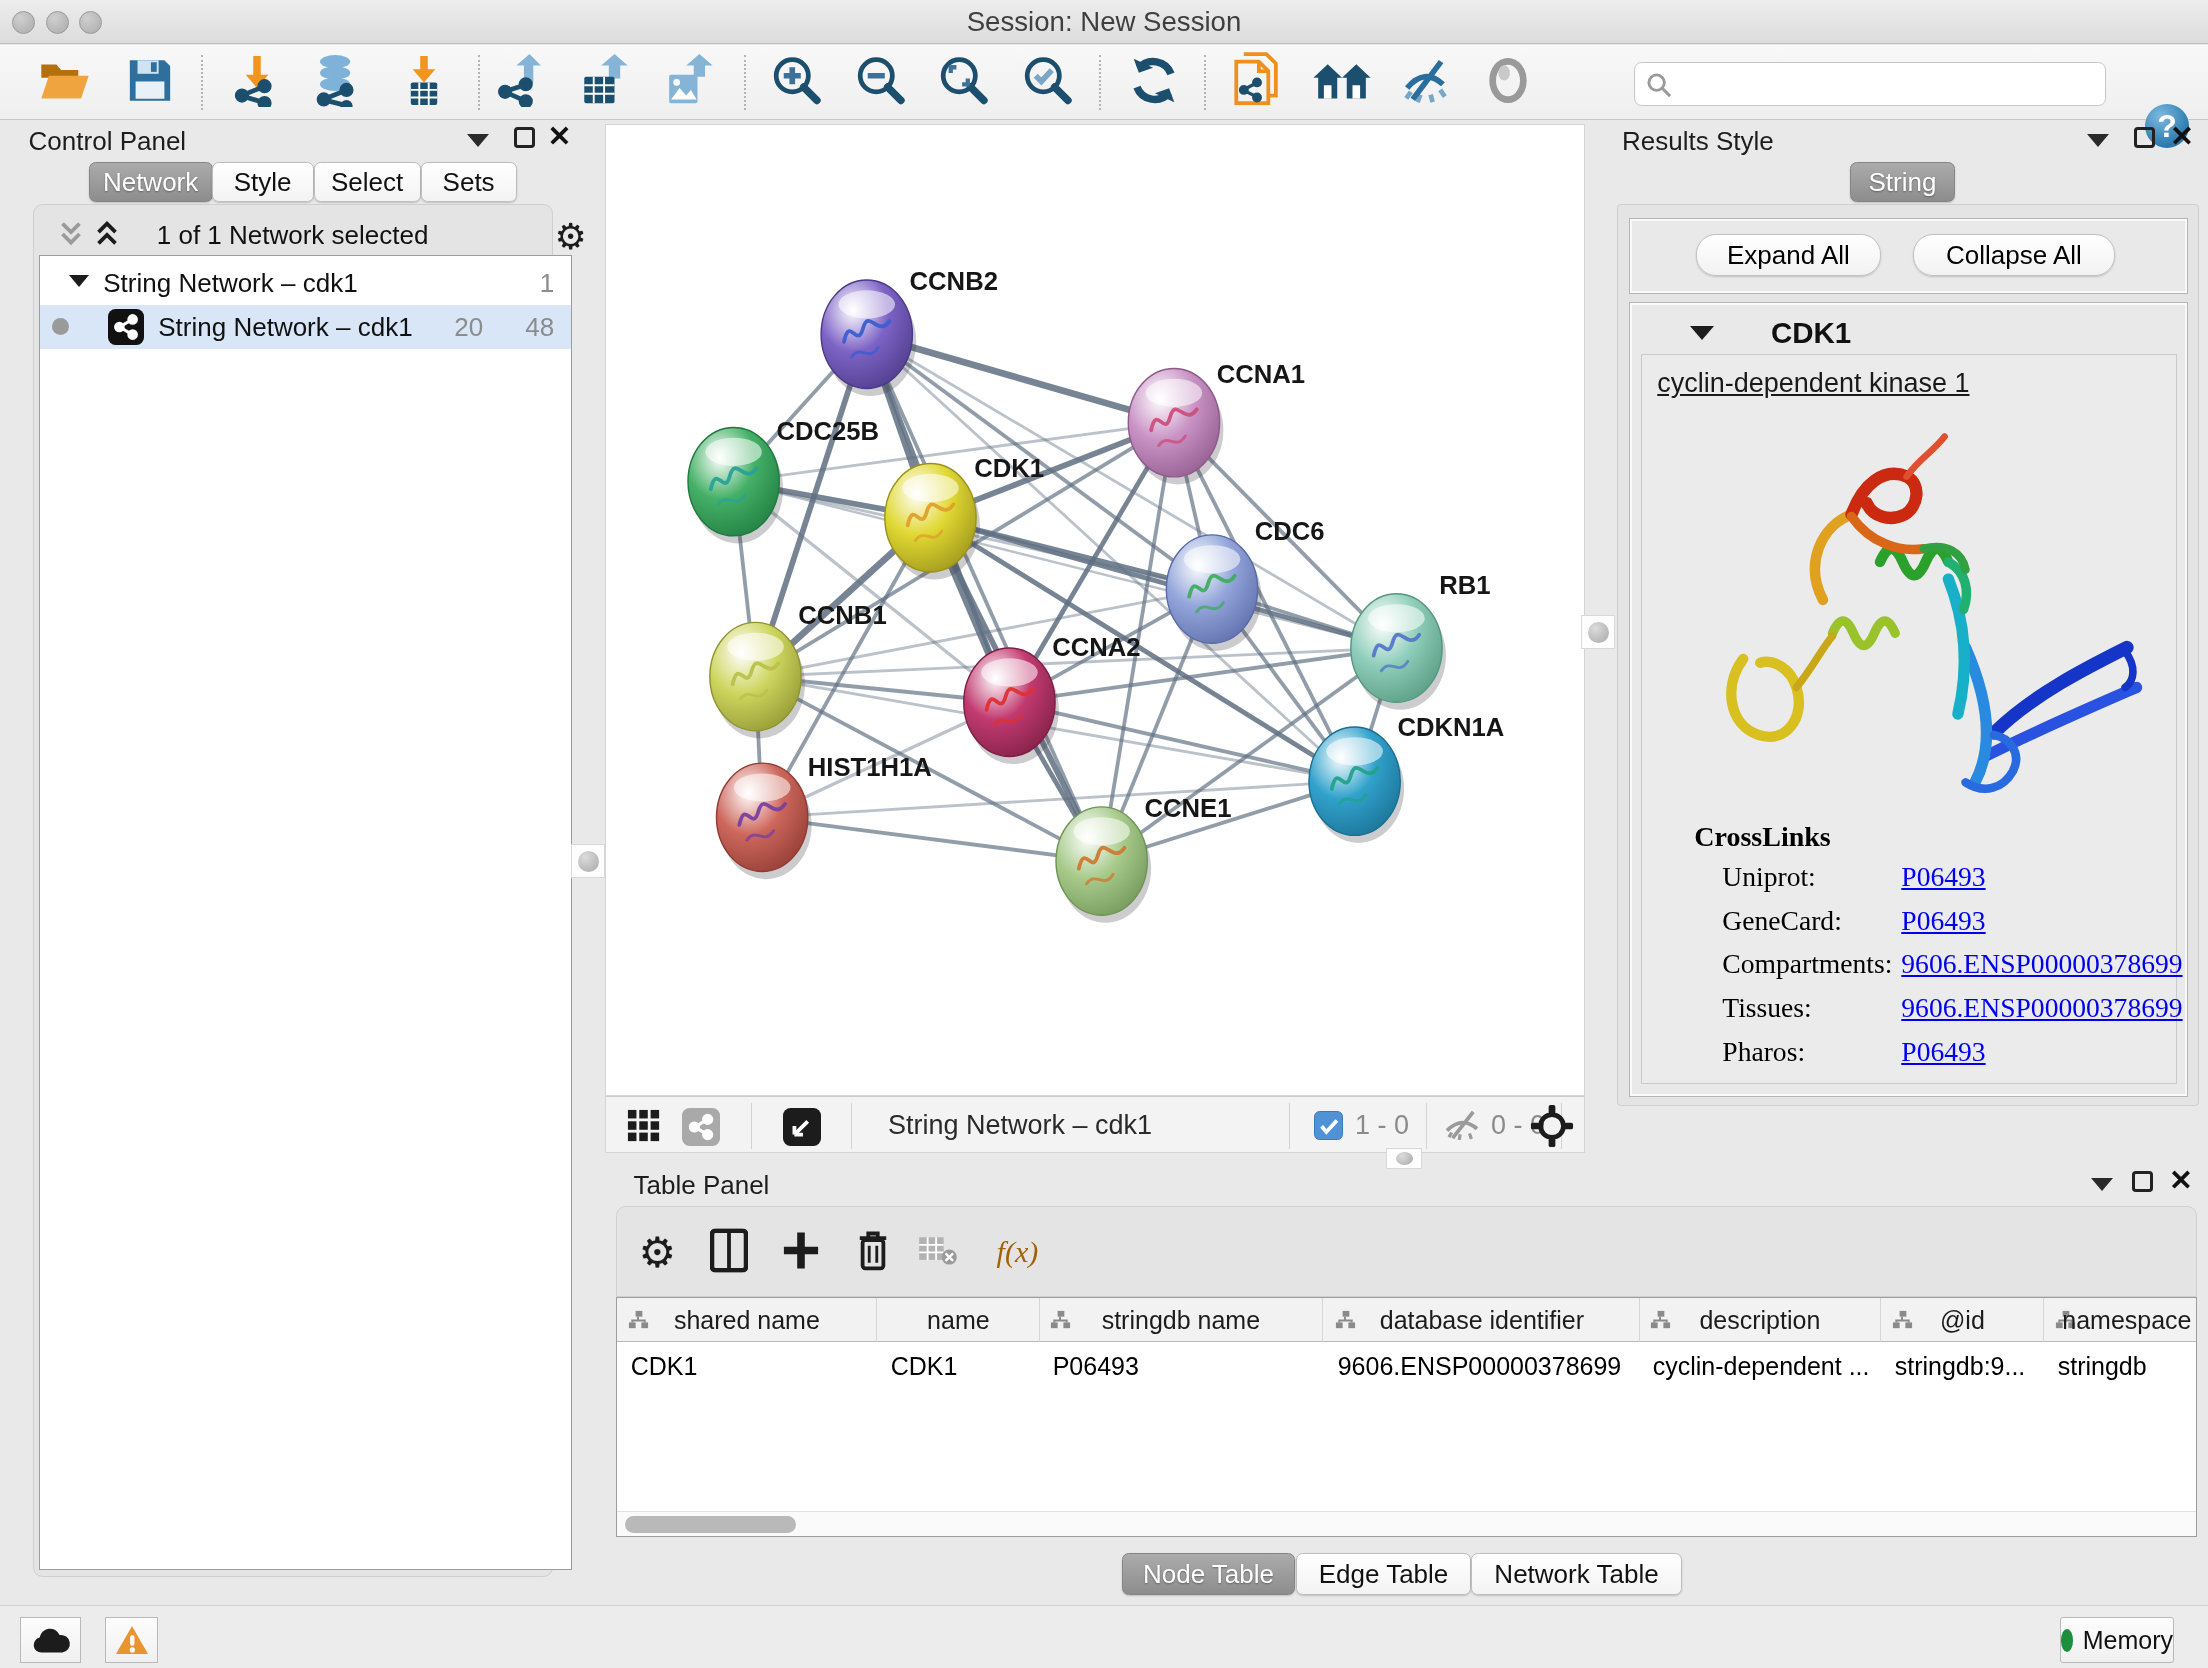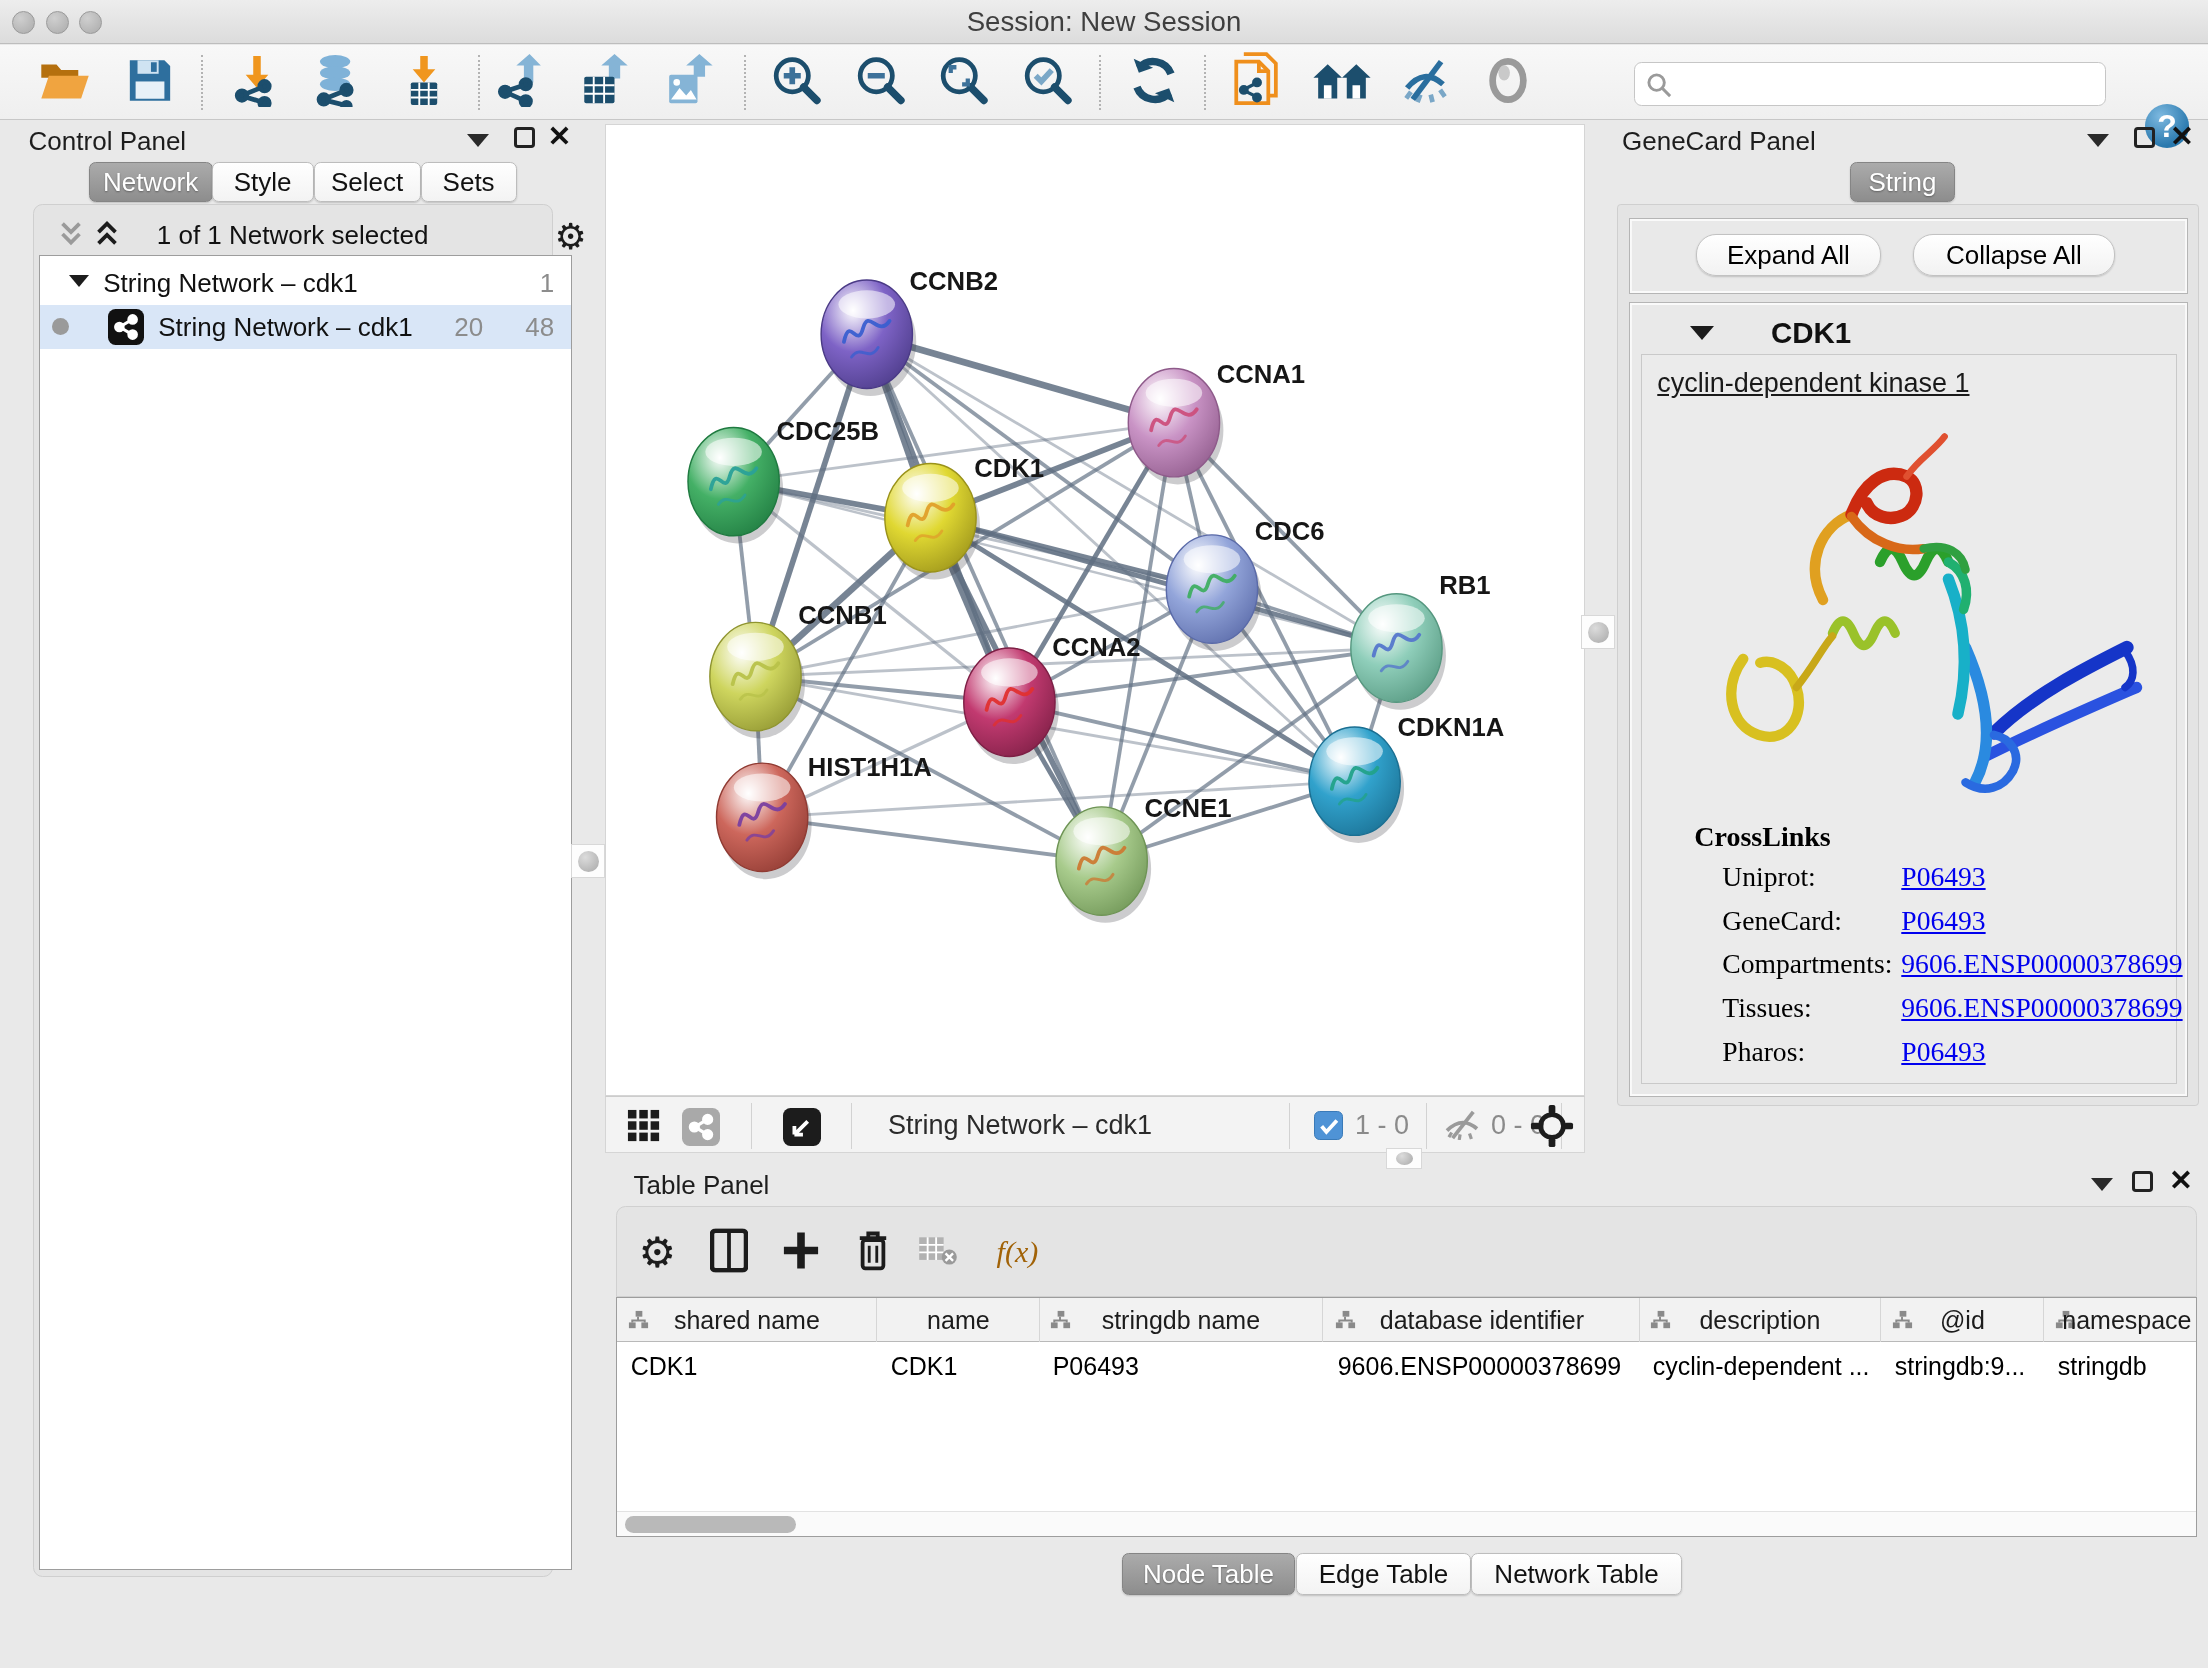--- a/index.html
+++ b/index.html
@@ -631,21 +631,21 @@
 
   <div class="handle-dot" style="left:1386px; top:1148px; width:36px; height:21px;">
       <i style="width:17px; height:13.3px;"></i>
     </div>
 
   <div class="handle-dot" style="left:1581px; top:615px;">
       <i></i>
     </div>
 
   <div class="results-panel">
-    <div class="panel-title" style="left:15px; top:1.9px;">GeneCard Panel</div>
+    <div class="panel-title" style="left:15px; top:1.9px;">Results Style</div>
     <span class="ph-btn tri-down" style="left:480px; top:9.5px;"></span>
     <span class="ph-btn float-box" style="left:527px; top:2.9px;"></span>
     <span class="ph-btn x-glyph" style="left:563px; top:1.9px;">✕</span>
 
     <div class="tab selected" style="left:243px; top:38px; width:105px;">String</div>
 
     <div class="rp-container">
       <div class="rp-box" style="left:11.4px; top:13.3px; width:559px; height:76px;">
         <div class="btn" style="left:66px; top:15px; width:185px;">Expand All</div>
         <div class="btn" style="left:283px; top:15px; width:202px;">Collapse All</div>
@@ -820,15 +820,33 @@
       <div class="hscroll">
           <div class="hthumb"></div>
         </div>
     </div>
 
     <div class="tab selected" style="left:517px; top:383px; width:173px; height:42px; line-height:40px;">Node Table</div>
     <div class="tab" style="left:691px; top:383px; width:175px; height:42px; line-height:40px;">Edge Table</div>
     <div class="tab" style="left:866px; top:383px; width:211px; height:42px; line-height:40px;">Network Table</div>
   </div>
 
+  <div class="statusbar">
+    <div class="sb-chip" style="left:20px; width:61px;">
+      <svg width="42" height="28.5" viewBox="0 0 44 30">
+          <path d="M12 28 a8 8 0 0 1 -2 -15.8 A11 11 0 0 1 31 9.5 A7.5 7.5 0 0 1 34 28z" fill="#1c1c1c"></path>
+        </svg>
+    </div>
+    <div class="sb-chip" style="left:105px; width:53px;">
+      <svg width="36" height="32" viewBox="0 0 38 34">
+          <path d="M19 2 L36 32 H2z" fill="#e8952f"></path>
+          <rect x="17" y="12" width="4.6" height="11" rx="2" fill="#fff"></rect>
+          <circle cx="19.3" cy="27.5" r="2.8" fill="#fff"></circle>
+        </svg>
+    </div>
+    <div class="sb-chip memory">
+      <span class="memdot"></span>
+      <span>Memory</span>
+    </div>
+  </div>
 
 </div>
 
 
 </body></html>

